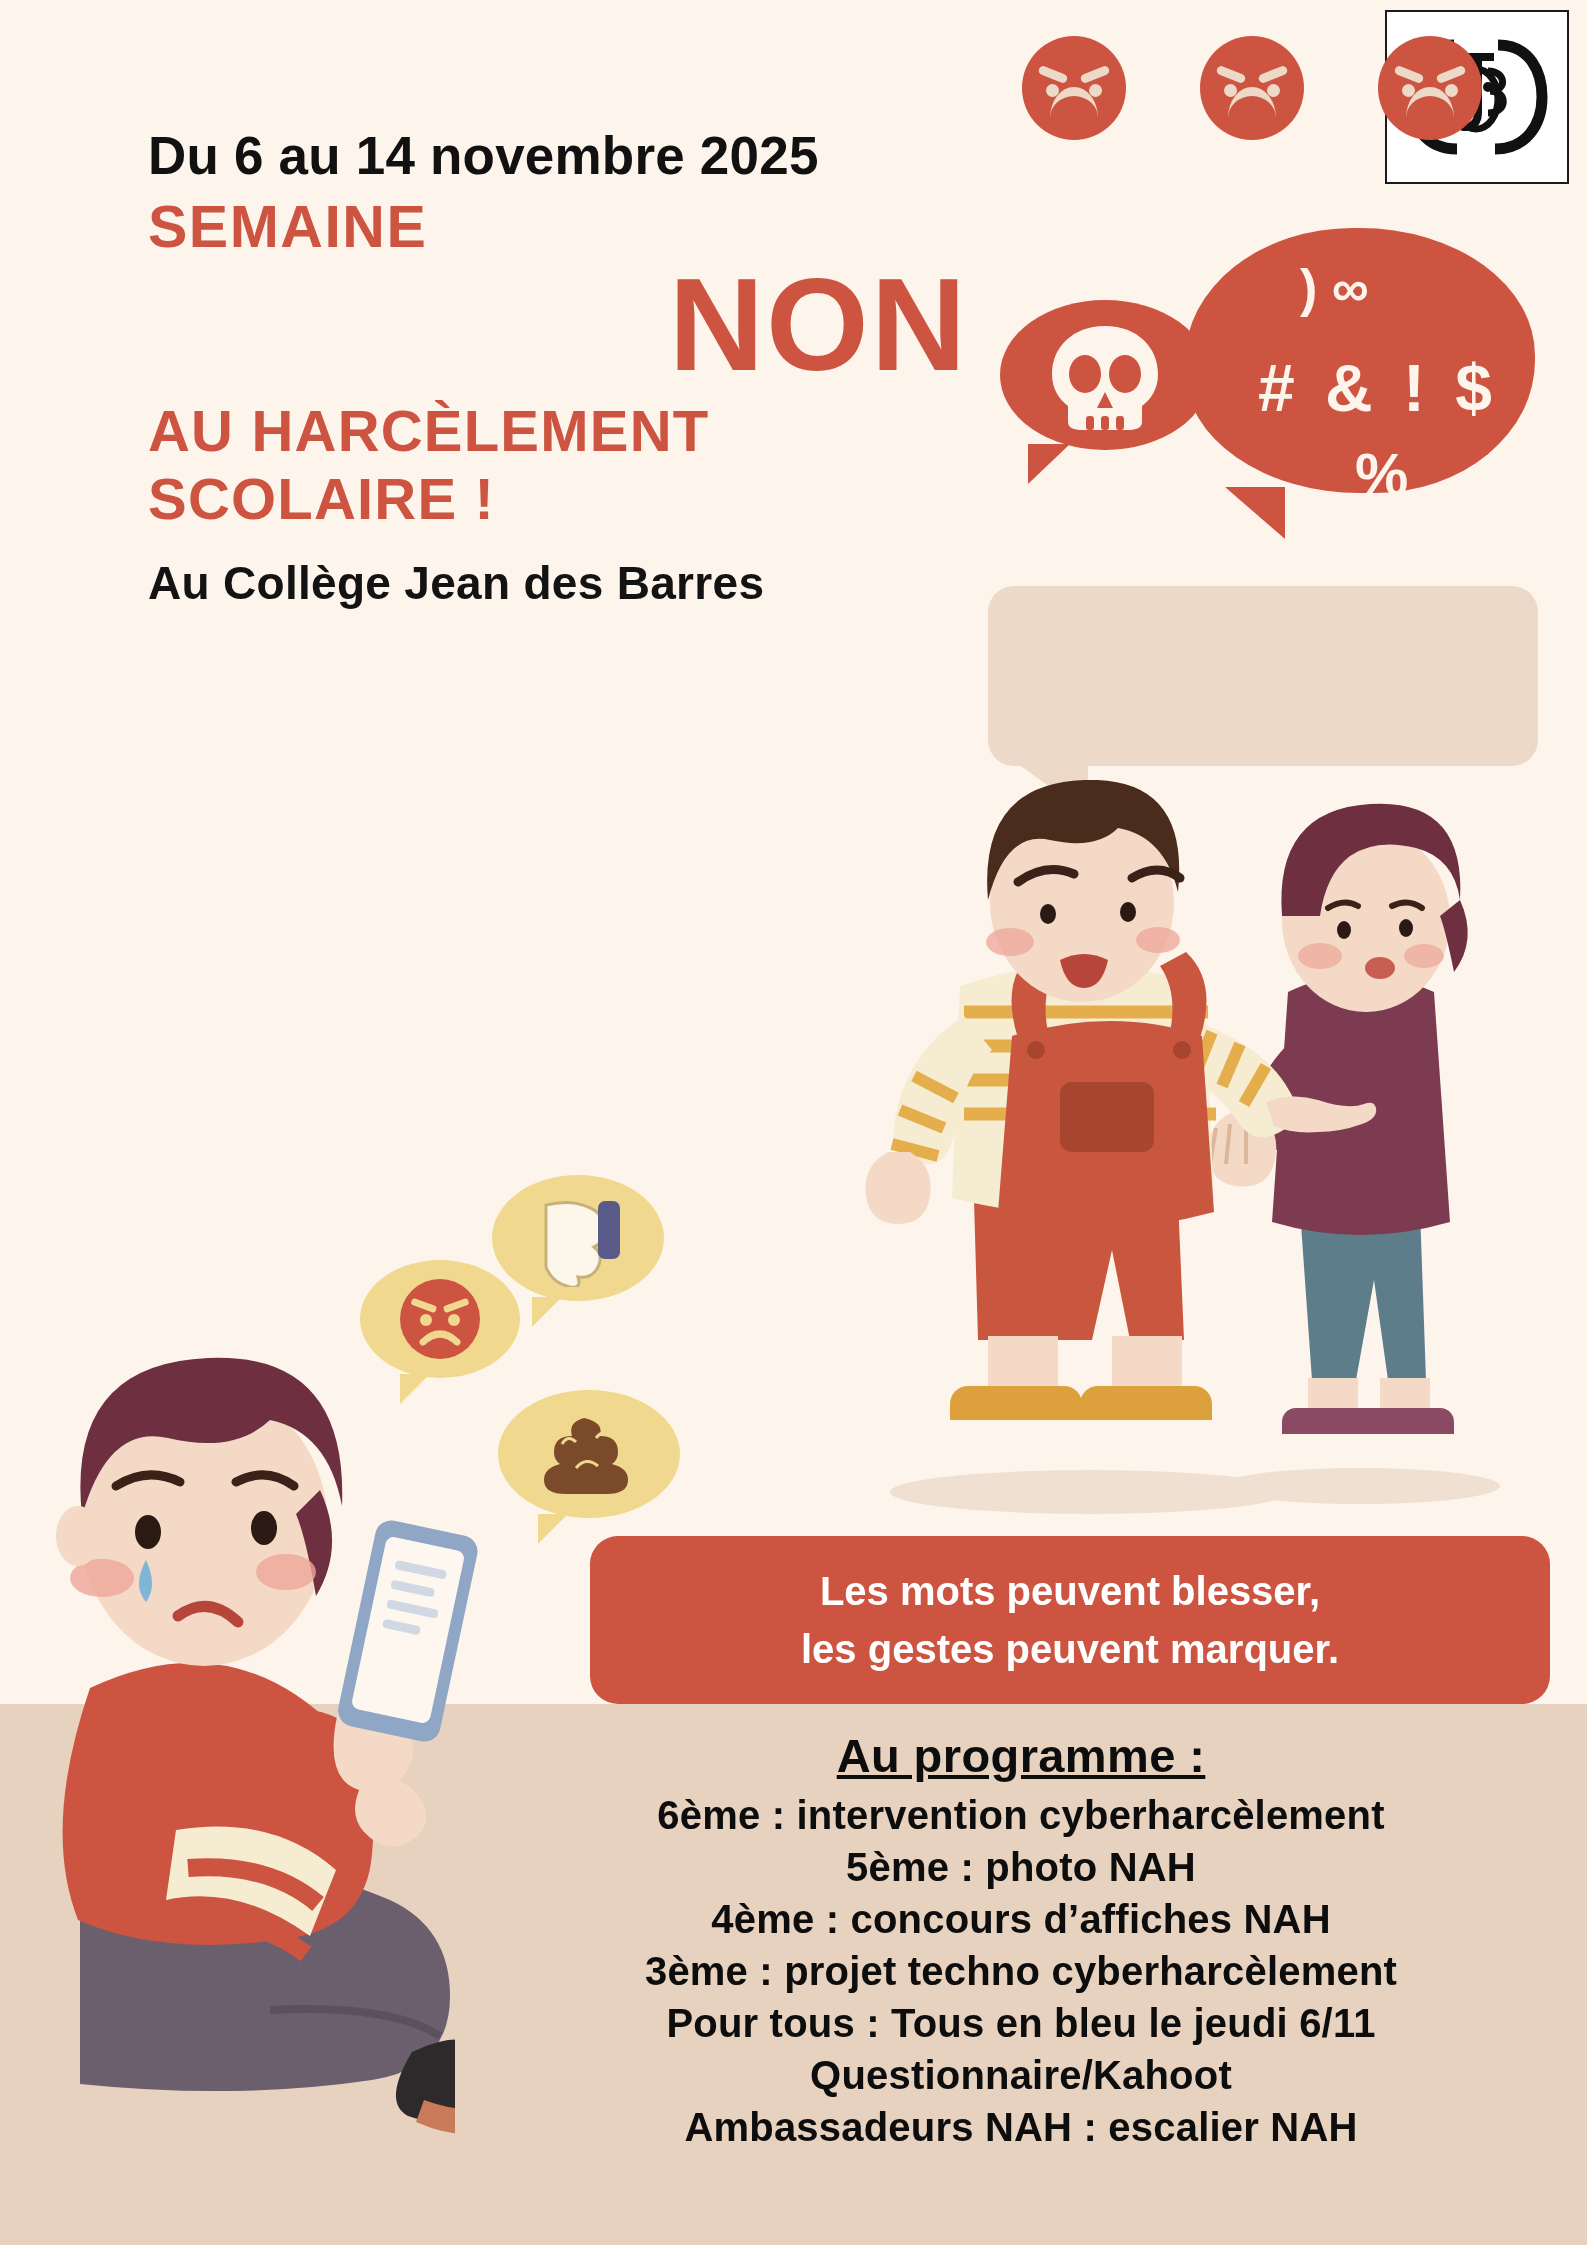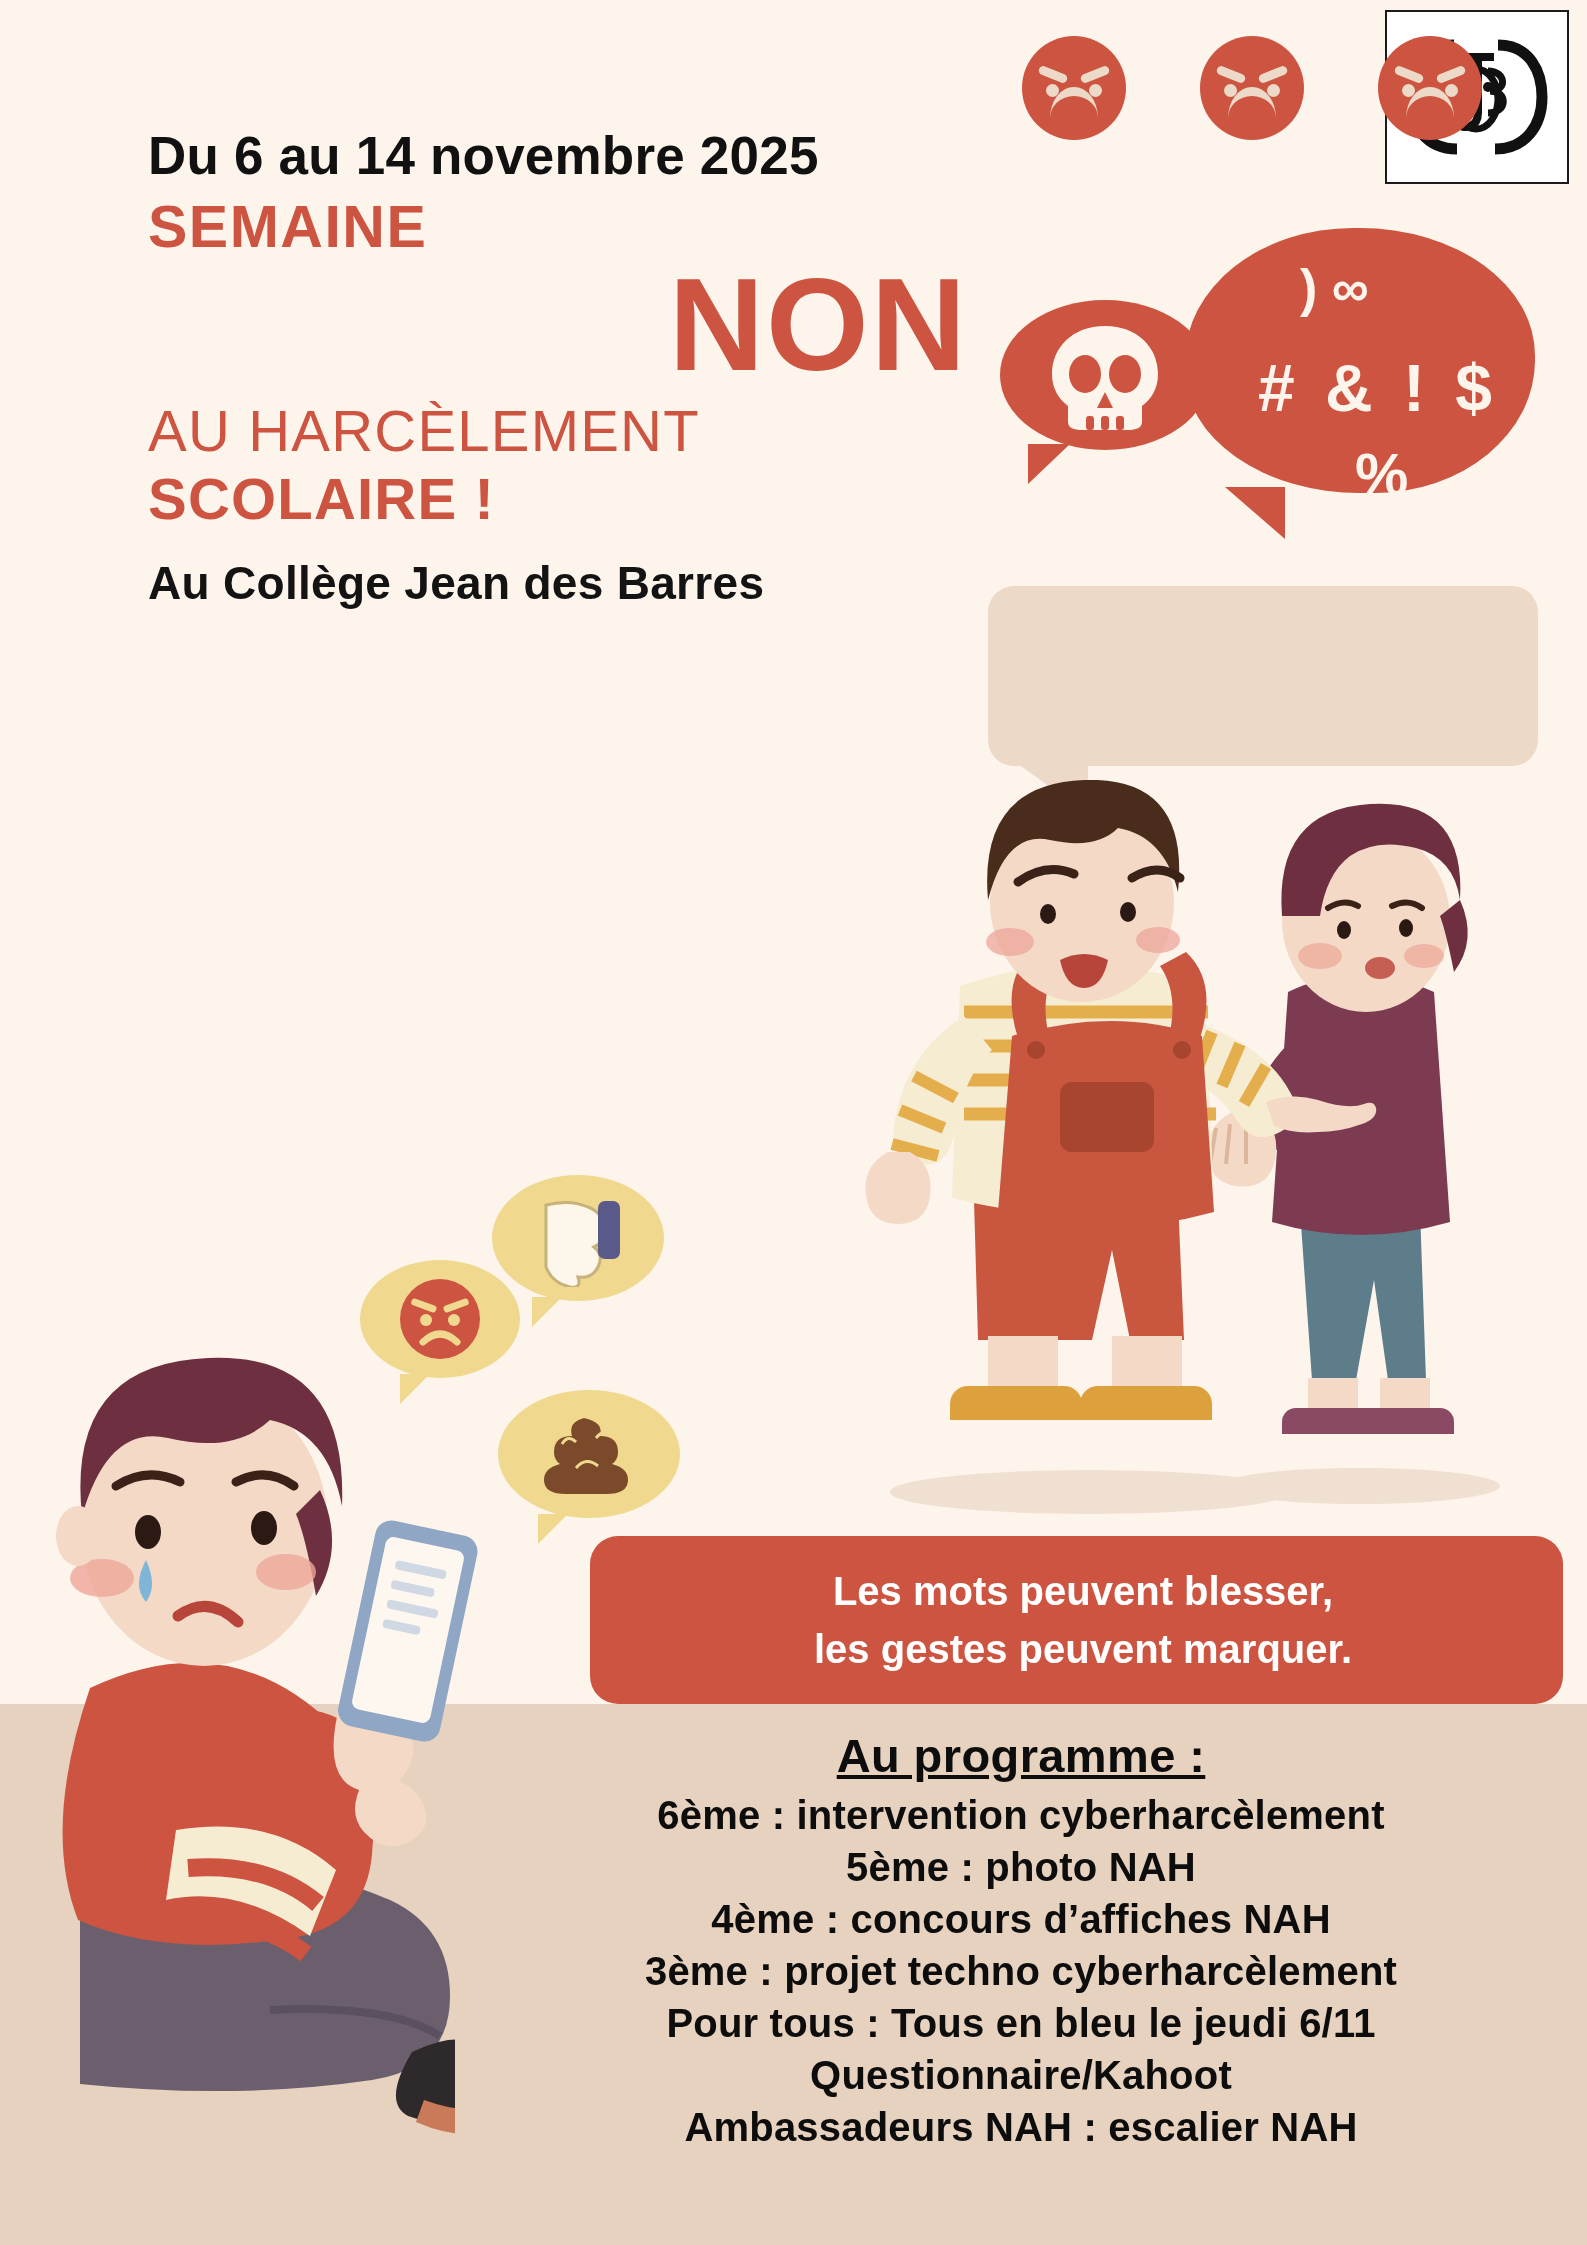--- a/index.html
+++ b/index.html
@@ -60,21 +60,21 @@
     font-size: 132px;
     font-weight: bold;
     color: #cc5440;
     letter-spacing: 2px;
     line-height: 0.94;
     margin-bottom: 10px;
     text-align: right;
   }
   .harc {
     font-size: 58px;
-    font-weight: normal;
+    font-weight: bold;
     color: #cc5440;
     letter-spacing: 1.2px;
     line-height: 1.18;
   }
   .scolaire {
     font-size: 58px;
     font-weight: bold;
     color: #cc5440;
     letter-spacing: 1.2px;
     line-height: 1.18;
@@ -203,21 +203,20 @@
     border-radius: 28px;
     display: flex;
     flex-direction: column;
     align-items: center;
     justify-content: center;
     color: #ffffff;
     font-weight: bold;
     font-size: 40px;
     line-height: 1.45;
     text-align: center;
-    padding-left: 13px;
   }
 
   
   .programme {
     position: absolute;
     left: 455px;
     top: 1704px;
     width: 1132px;
     height: 541px;
     background: #e6d2bf;

